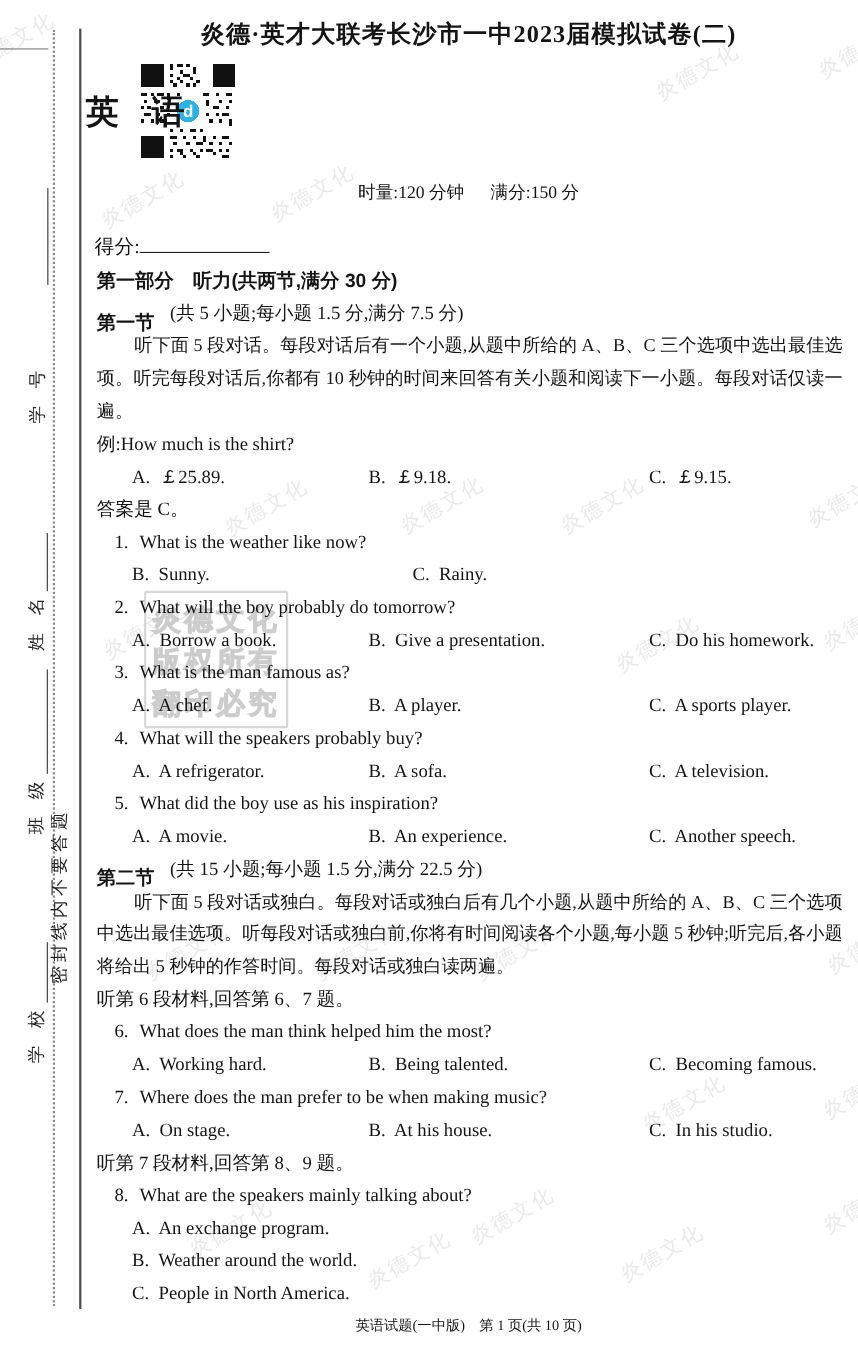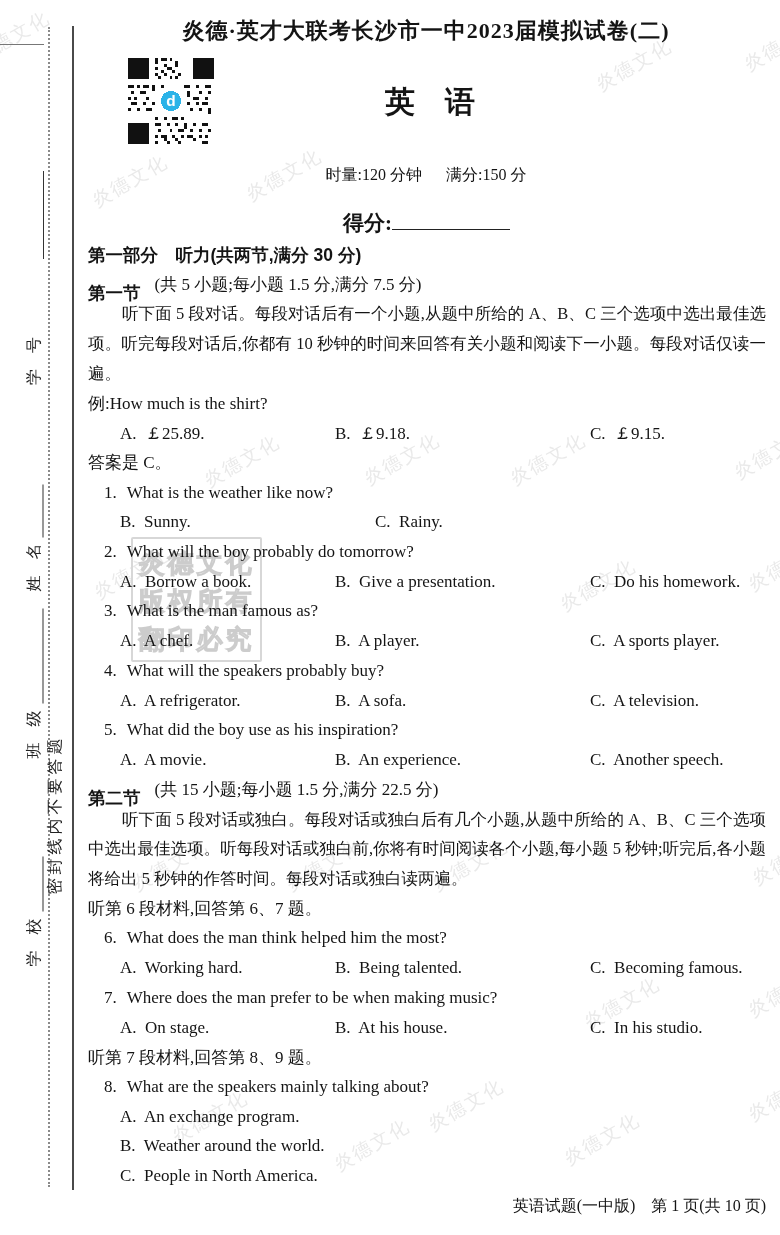--- a/index.html
+++ b/index.html
@@ -48,51 +48,51 @@
     transform:rotate(-90deg);display:flex;justify-content:space-between;align-items:center;
     font-size:16px;color:#222;
   }
   
   .title{
     position:absolute;left:86px;top:16px;width:680px;text-align:center;z-index:2;
     font-size:22px;font-weight:bold;letter-spacing:1px;
   }
   .qr{position:absolute;left:127px;top:58px;z-index:2;}
   .subject{
-    position:absolute;left:90px;top:82px;width:680px;text-align:center;z-index:2;
+    position:absolute;left:78px;top:82px;width:680px;z-index:2;
     font-size:30px;font-weight:bold;
     font-family:"Liberation Sans","DejaVu Sans",sans-serif;
   }
   .meta{
     position:absolute;left:86px;top:165px;width:680px;z-index:2;
     display:flex;justify-content:center;gap:24px;font-size:16px;
   }
   .score{
-    position:absolute;left:86px;top:208px;width:681px;z-index:2;text-align:center;
-    font-size:21px;font-weight:bold;
+    position:absolute;left:86px;top:208px;width:681px;z-index:2;text-align:left;
+    font-size:18px;font-weight:normal;
   }
   .score .blank{display:inline-block;width:118px;border-bottom:1.5px solid #222;height:21px;}
   
   .main{position:absolute;left:86px;top:240px;width:680px;z-index:2;}
   .line{height:29.72px;display:flex;align-items:center;}
   .hd{font-weight:bold;font-family:"Liberation Sans","DejaVu Sans",sans-serif;font-size:17.5px;padding-left:2px;}
   .sec .lbl{font-weight:bold;font-family:Liberation Mono, monospace;font-size:17.5px;margin-right:14px;margin-top:16px;}
   .sec{padding-left:2px;}
   .para{line-height:29.72px;height:89.16px;text-align:justify;text-indent:34px;padding-left:2px;font-size:16.5px;overflow:hidden;}
   .plain{padding-left:2px;}
   .q{padding-left:18px;}
   .q .qnum{margin-right:10px;}
   .opts{padding-left:34px;}
   .opts .o1{width:215px;}
   .opts .o2{width:255px;}
   .opt{white-space:pre;}
   .sopt{padding-left:34px;}
   .footer{
-    position:absolute;left:86px;top:1196px;width:680px;text-align:right;z-index:2;
-    font-size:16px;
+    position:absolute;left:86px;top:1196px;width:680px;text-align:center;z-index:2;
+    font-size:13px;
   }
 </style>
 </head>
 <body>
 
 <div class="wm" style="left:-30px;top:24px;">炎德文化</div>
 <div class="wm" style="left:88px;top:168px;">炎德文化</div>
 <div class="wm" style="left:242px;top:162px;">炎德文化</div>
 <div class="wm" style="left:592px;top:52px;">炎德文化</div>
 <div class="wm" style="left:740px;top:32px;">炎德文化</div>

